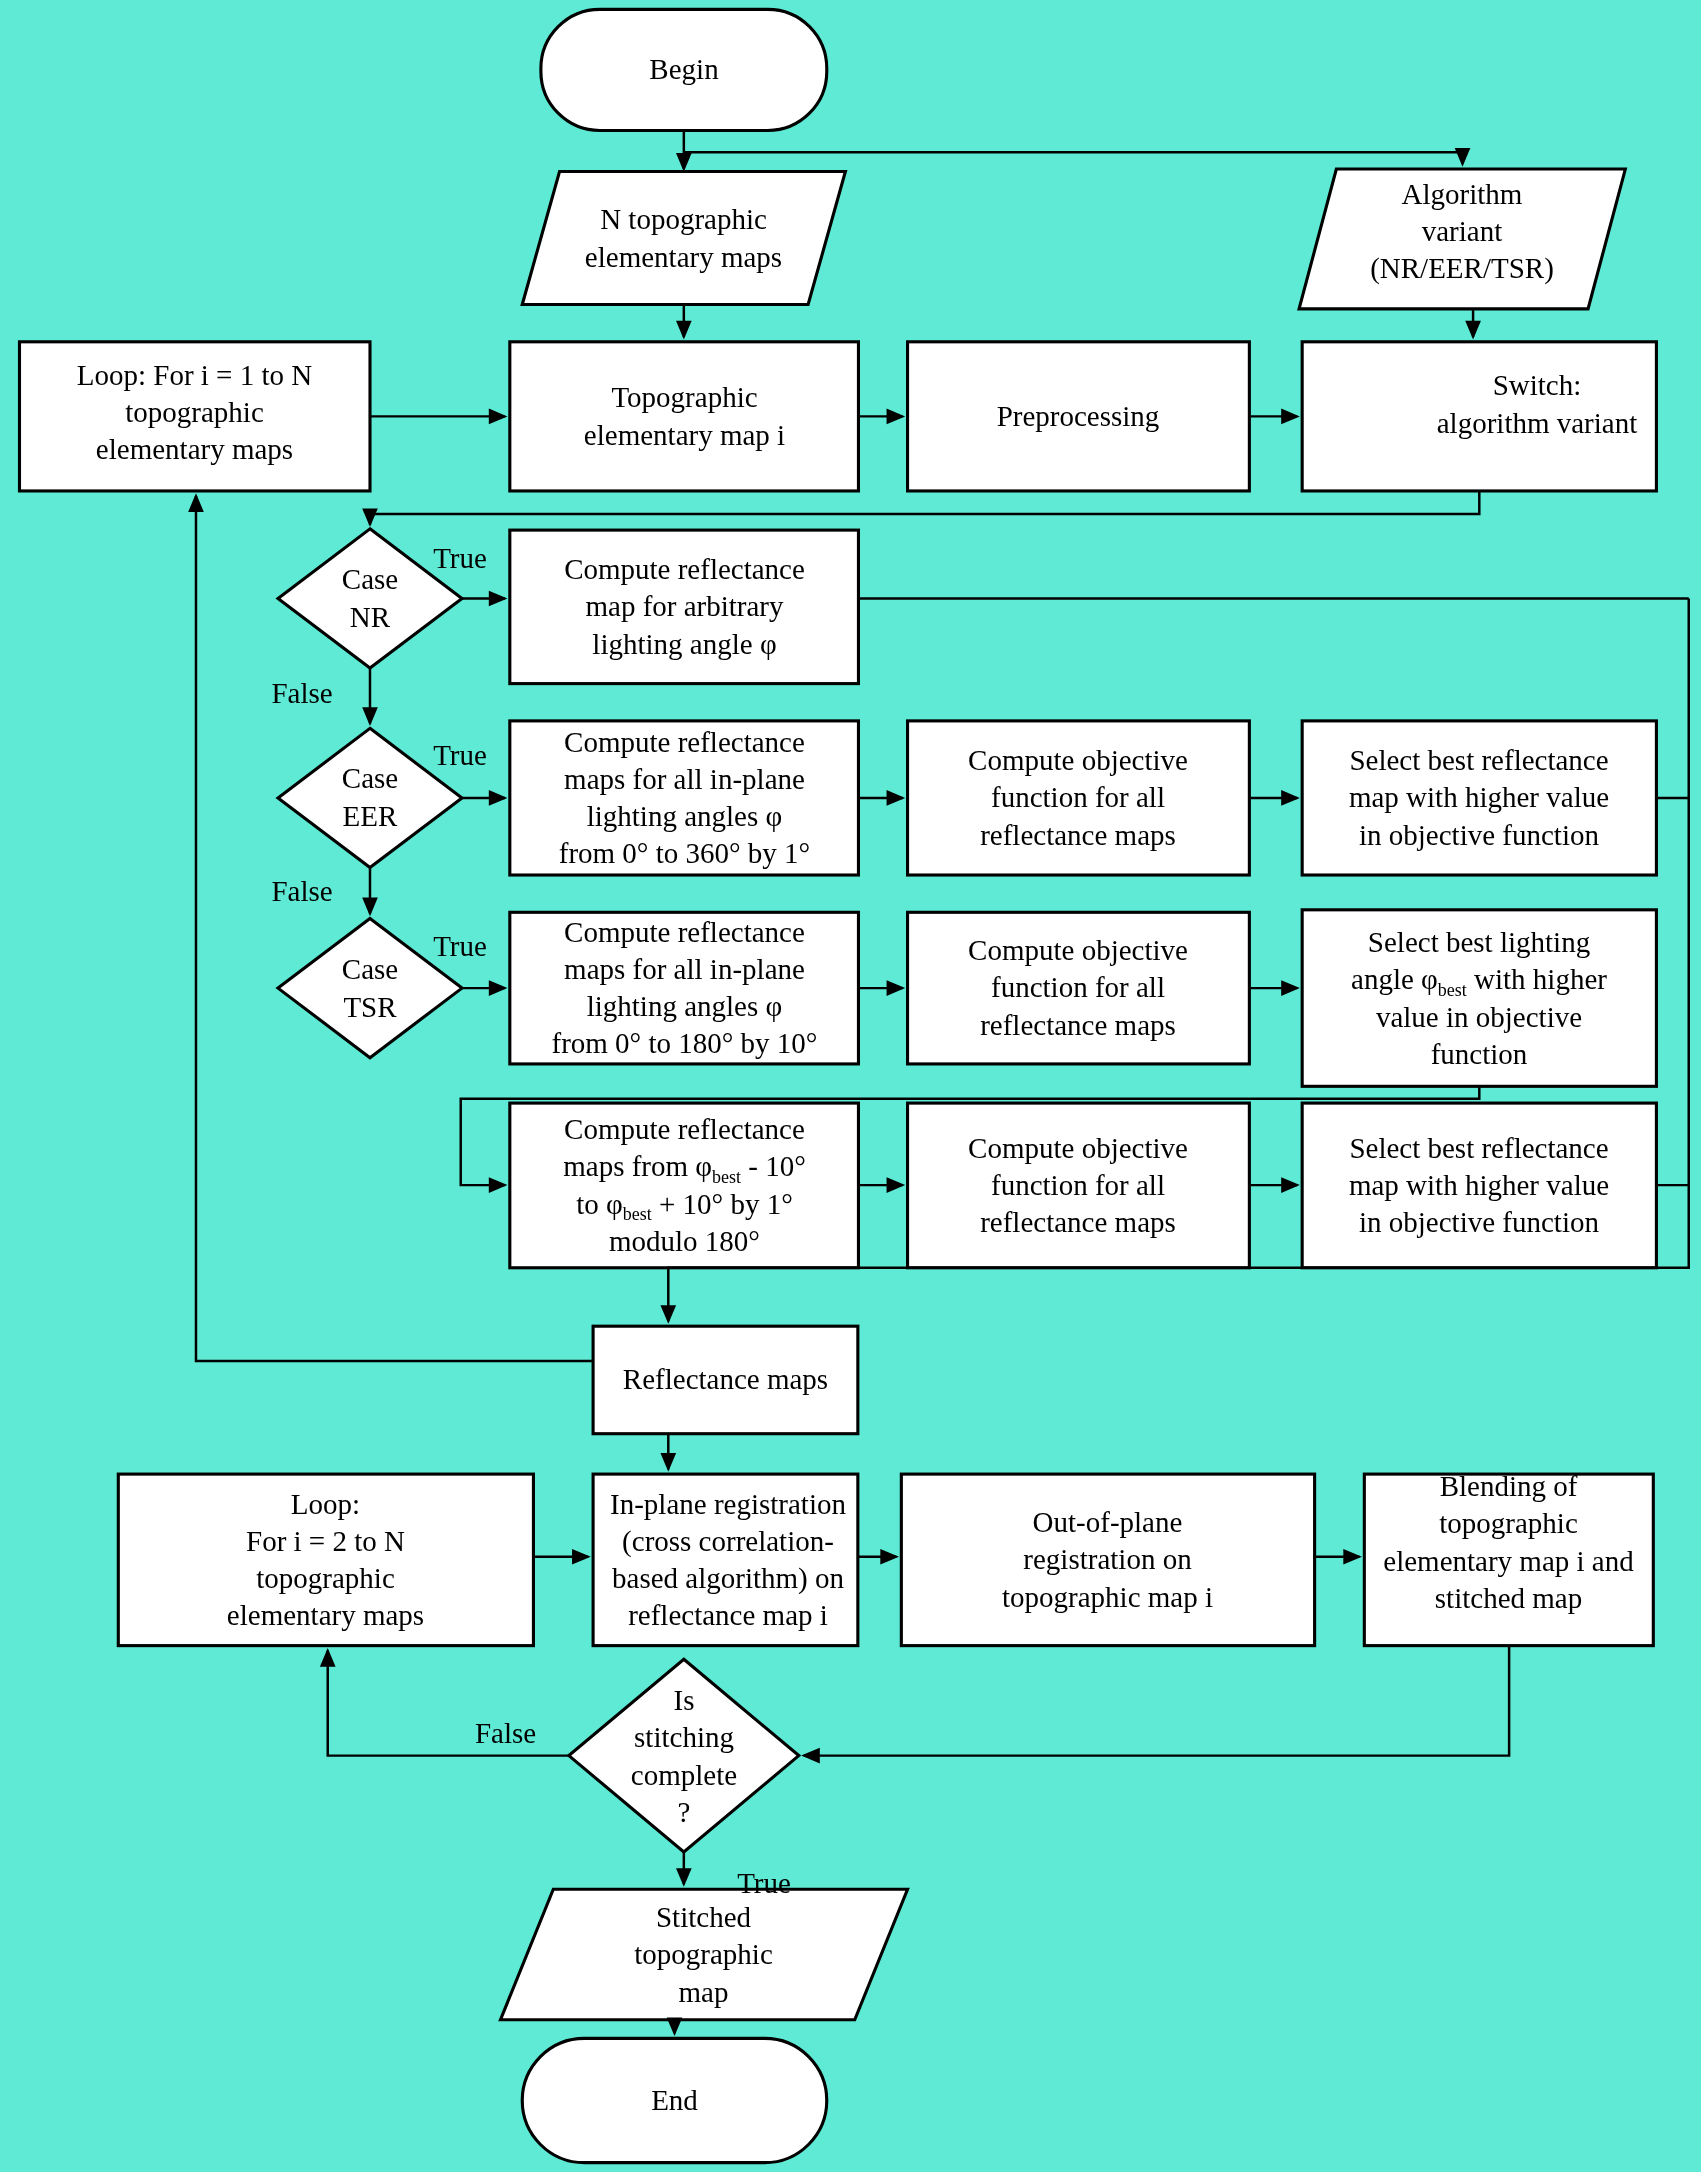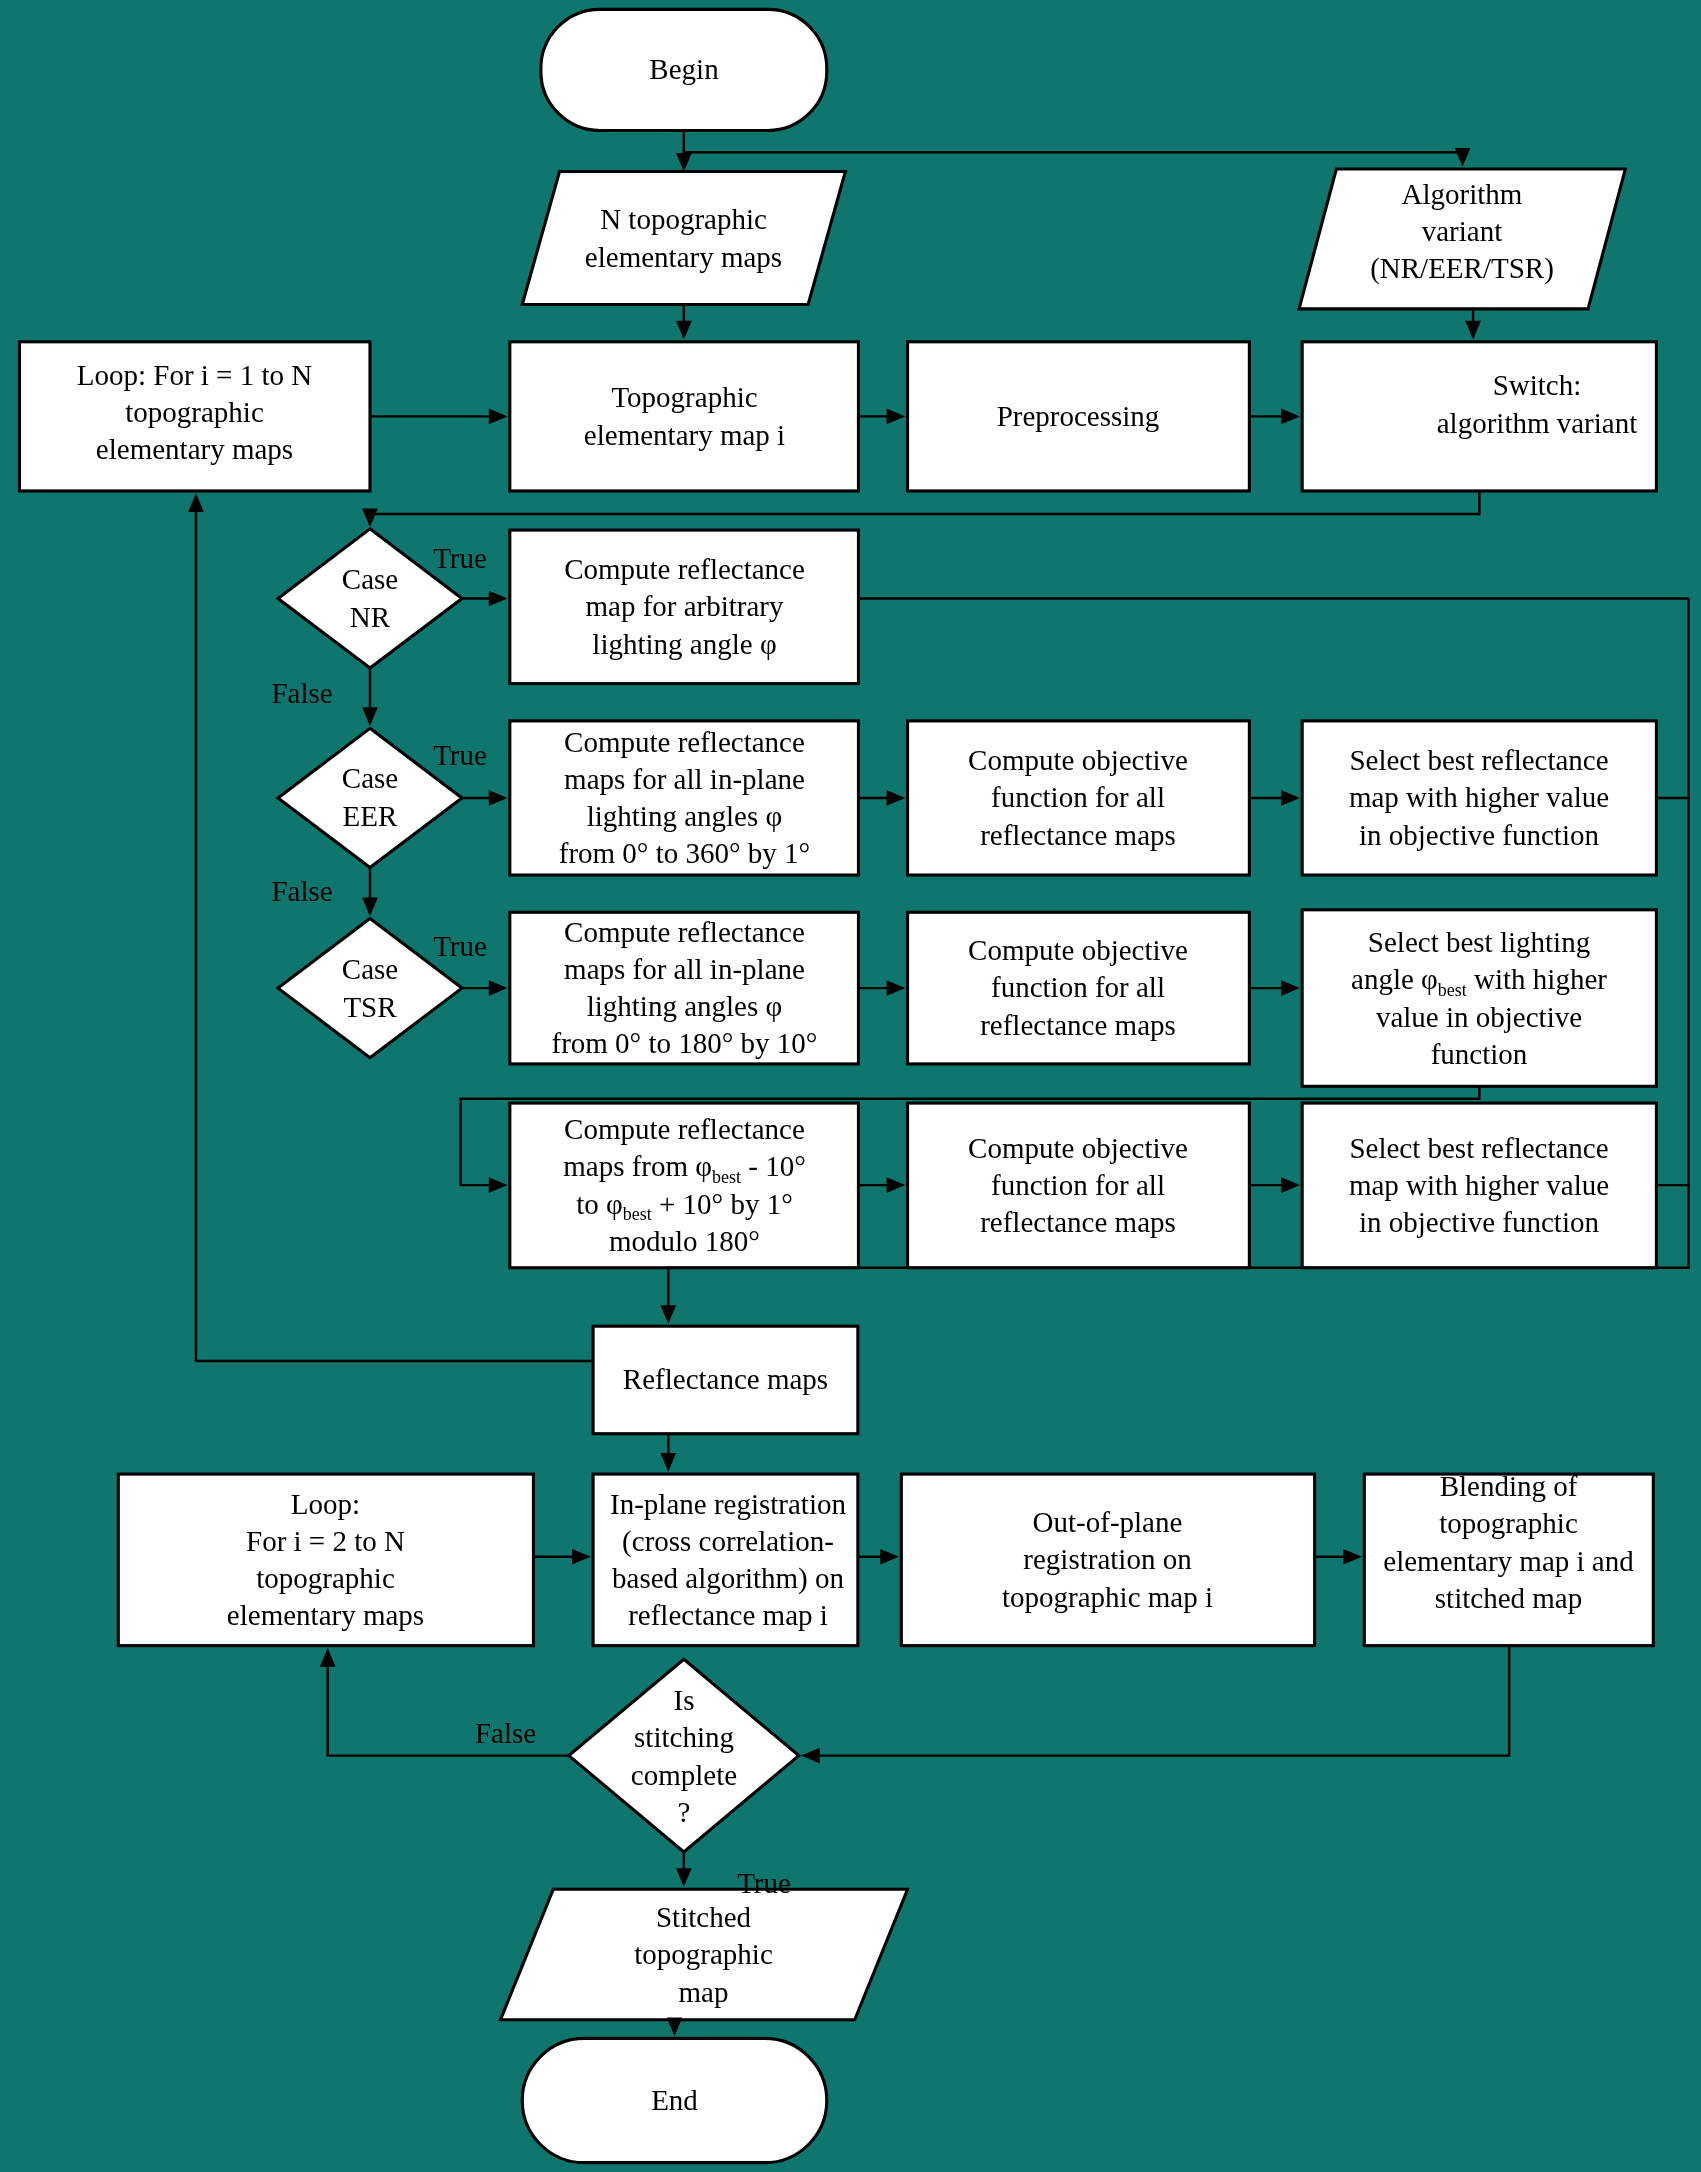--- a/index.html
+++ b/index.html
@@ -1,16 +1,16 @@
 <!DOCTYPE html>
 <html style="font-size:10px"><head>
 <meta charset="utf-8">
 <style>
   html,body{margin:0;padding:0;background:#ffffff;}
-  #page{position:relative;width:1702px;height:2172px;background:#0f766e;overflow:hidden;
+  #page{position:relative;width:1702px;height:2172px;background:#5eead4;overflow:hidden;
         font-family:"Liberation Serif","DejaVu Serif",serif;}
   #chart-svg{position:absolute;left:0;top:0;}
   .shape{fill:#ffffff;stroke:#000000;stroke-width:5;}
   .edge{fill:none;stroke:#000000;stroke-width:4;}
   .lbl{position:absolute;display:flex;align-items:center;justify-content:center;
        text-align:center;font-size:29px;line-height:1.28;color:#000000;}
   .edge-lbl{position:absolute;display:flex;align-items:center;justify-content:center;
        text-align:center;font-size:29px;color:#000000;}
   sub{font-size:62%;line-height:0;margin-top:16px;}
 </style>

